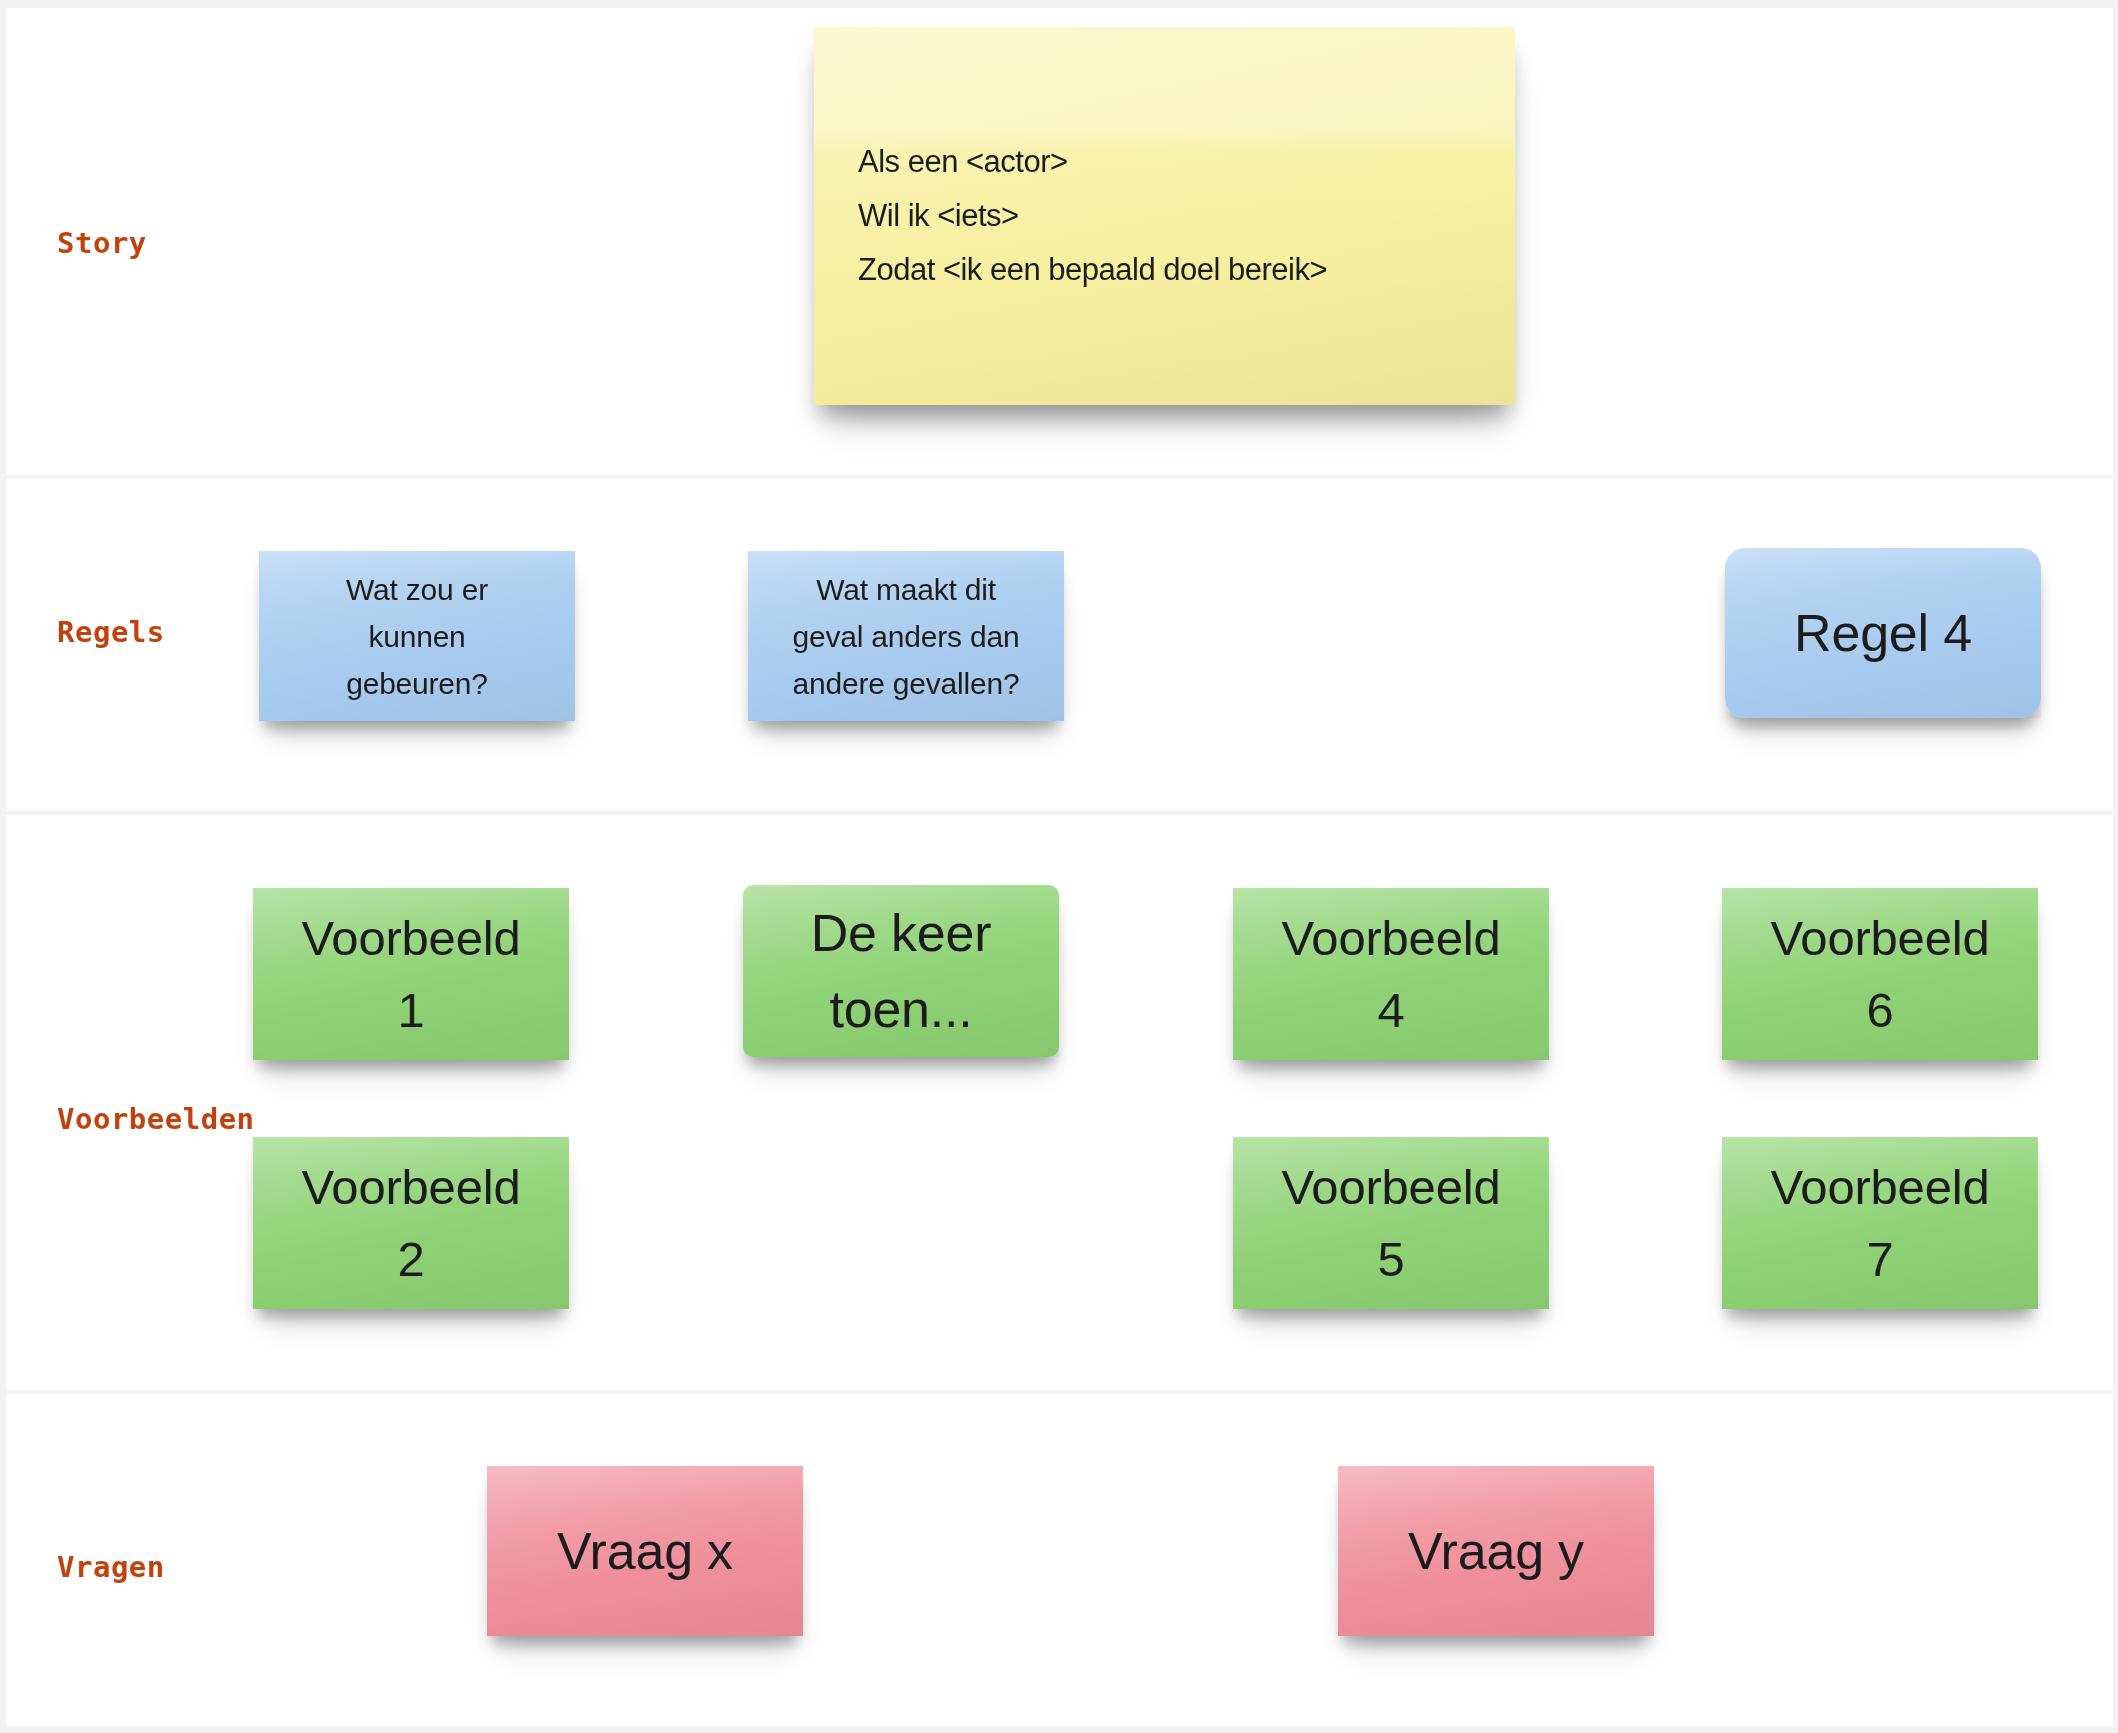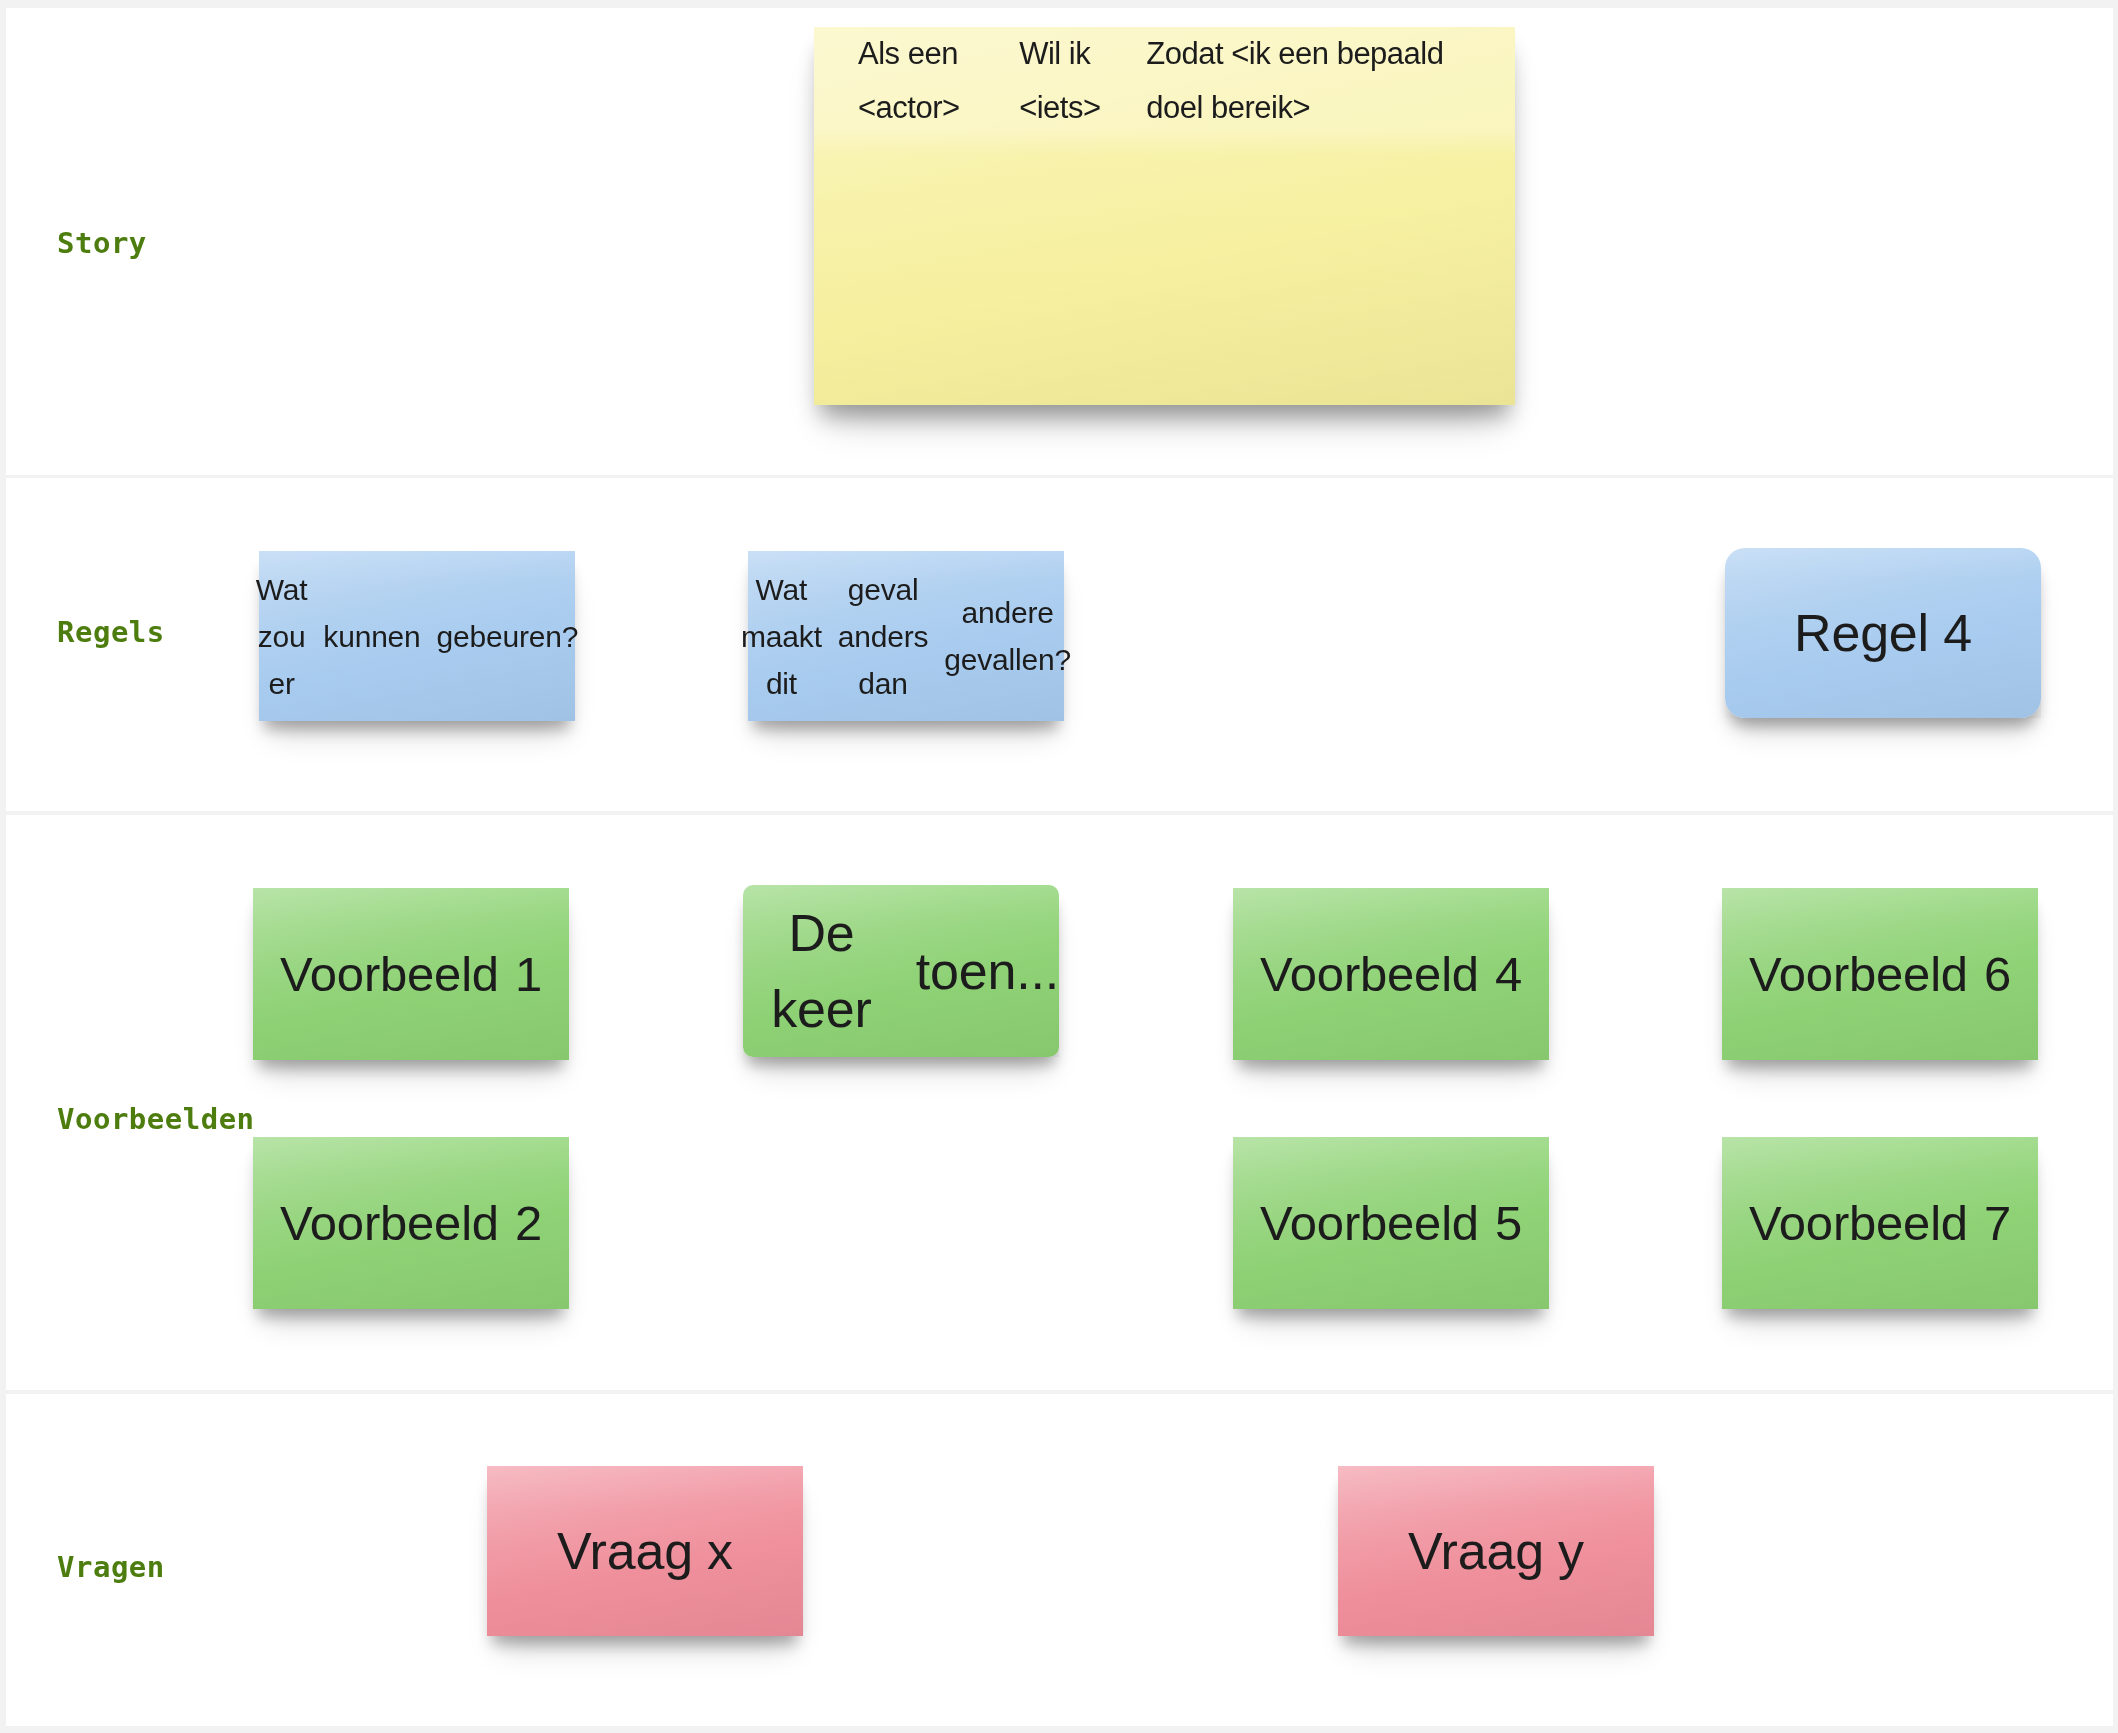--- a/index.html
+++ b/index.html
@@ -29,40 +29,39 @@
   #row-questions { top: 1394px; height: 332px;  }
 
   .row-label {
     position: absolute;
     left: 57px;
     transform: translateY(-50%);
     font-family: "DejaVu Sans Mono", "Liberation Mono", monospace;
     font-weight: bold;
     font-size: 29px;
     letter-spacing: 0.5px;
-    color: #4d7c0f;
+    color: #c2410c;
     white-space: nowrap;
   }
   #label-story     { top: 243px;  }
   #label-rules     { top: 632px; }
   #label-examples  { top: 1119px; }
   #label-questions { top: 1567px; }
 
   .note {
     position: absolute;
     box-sizing: border-box;
     display: flex;
-    flex-direction: row;
+    flex-direction: column;
     justify-content: center;
     align-items: center;
     text-align: center;
     color: #1C1C1C;
     letter-spacing: -0.2px;
     box-shadow: 0 12.5px 13.4px -4.8px rgba(0,0,0,0.28), 0 22px 29px -10.5px rgba(0,0,0,0.18);
-    gap: 16px;
   }
   .note::before {
     content: "";
     position: absolute;
     inset: 0;
     background: linear-gradient(168deg,
       rgba(255,255,255,0.32) 0%,
       rgba(255,255,255,0.10) 34%,
       rgba(255,255,255,0.00) 58%,
       rgba(0,0,0,0.045) 100%);

